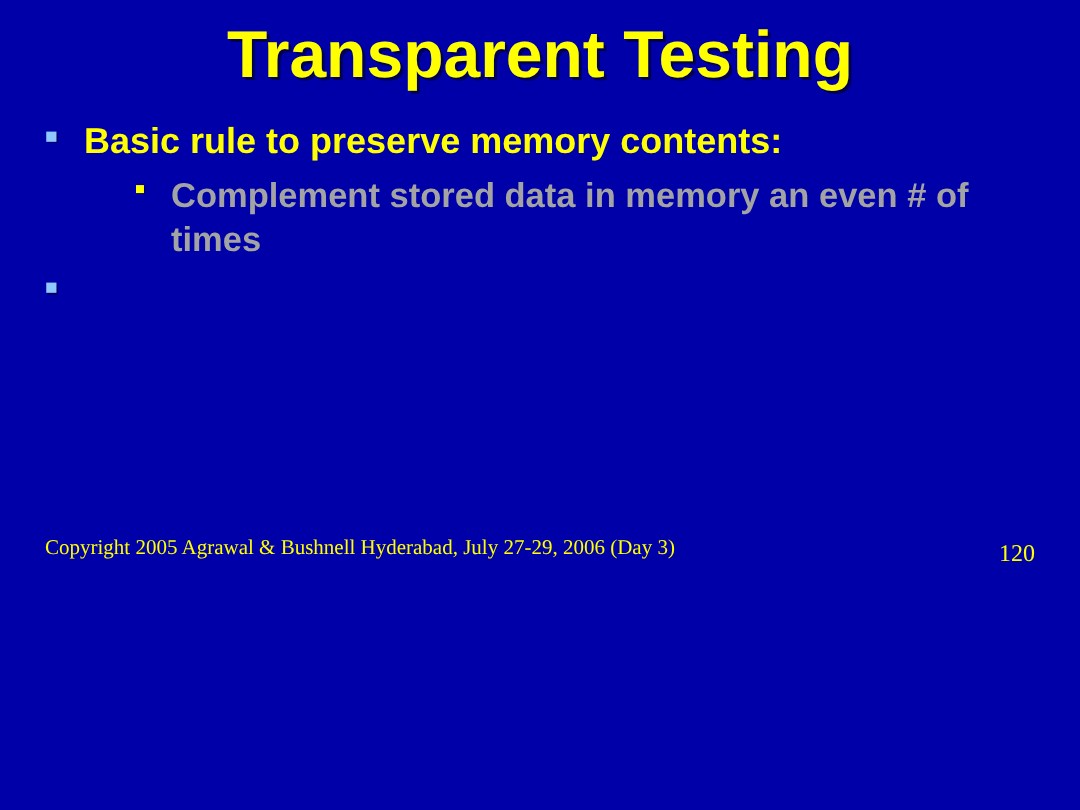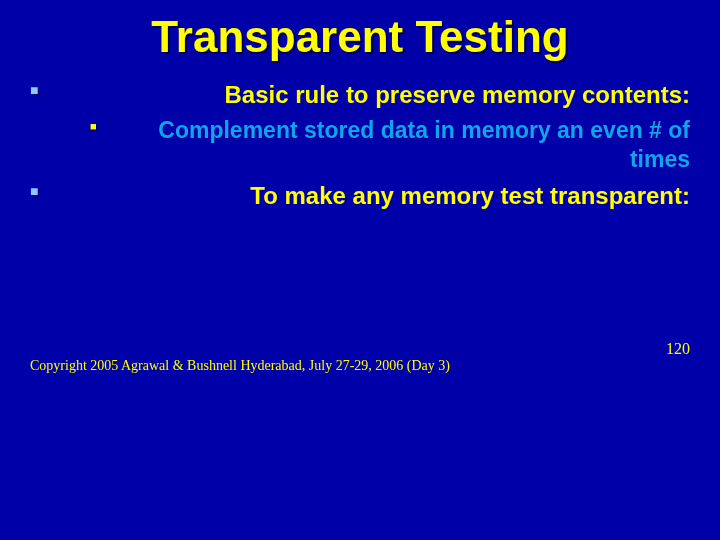--- a/index.html
+++ b/index.html
@@ -26,21 +26,20 @@
     text-shadow: 2px 2px 0 rgba(0,0,0,0.5);
   }
   ul.top {
     list-style: none;
     padding-left: 0;
   }
   ul.top > li {
     position: relative;
     padding-left: 26px;
     margin-bottom: 6px;
-    text-align: right;
   }
   ul.top > li::before {
     content: "■";
     position: absolute;
     left: 0;
     top: 2px;
     font-size: 14px;
     color: #8fc7ff;
     text-shadow: 1px 1px 0 rgba(0,0,0,0.4);
   }
@@ -63,42 +62,42 @@
   ul.sub > li::before {
     content: "■";
     position: absolute;
     left: 0;
     top: 4px;
     font-size: 11px;
     color: #ffff00;
     text-shadow: 1px 1px 0 rgba(0,0,0,0.4);
   }
   .l2 {
-    color: #0ea5e9;
+    color: #a3a3a3;
     font-weight: bold;
     font-size: 23px;
     line-height: 1.28;
   }
   .ital { font-style: italic; }
   .oplus {
     font-style: normal;
     font-weight: bold;
   }
   .footer {
     position: absolute;
     left: 30px;
     bottom: 12px;
     color: #ffff00;
     font-size: 14px;
     font-family: Liberation Serif, serif;
   }
   .pagenum {
     position: absolute;
     right: 30px;
-    bottom: 28px;
+    bottom: 7px;
     color: #ffff00;
     font-size: 16px;
     font-family: "Times New Roman", Times, serif;
   }
 </style>
 </head>
 <body>
 
 <div class="slide">
   <h1 class="title">Transparent Testing</h1>
@@ -106,21 +105,20 @@
   <ul class="top">
     <li>
       <div class="l1">Basic rule to preserve memory contents:</div>
       <ul class="sub">
         <li>
           <div class="l2" id="s-0-0">Complement stored data in memory an even # of times</div>
         </li>
       </ul>
     </li>
     <li>
-      <div class="l1">To make any memory test transparent:</div>
       <ul class="sub">
       </ul>
     </li>
   </ul>
 
   <div class="footer">Copyright 2005 Agrawal &amp; Bushnell   Hyderabad, July 27-29, 2006 (Day 3)</div>
   <div class="pagenum">120</div>
 </div>
 
 </body></html>

